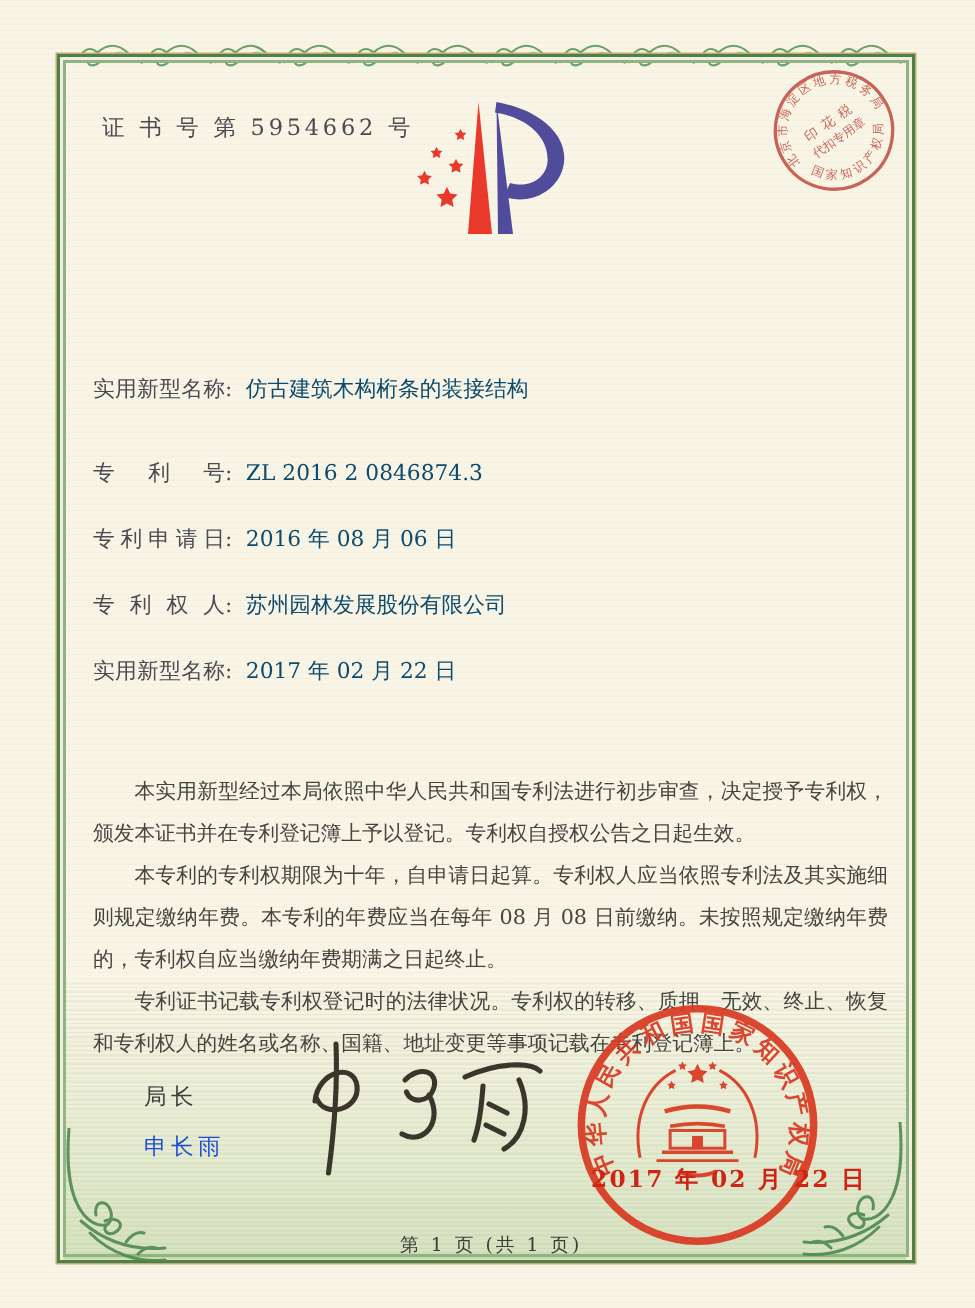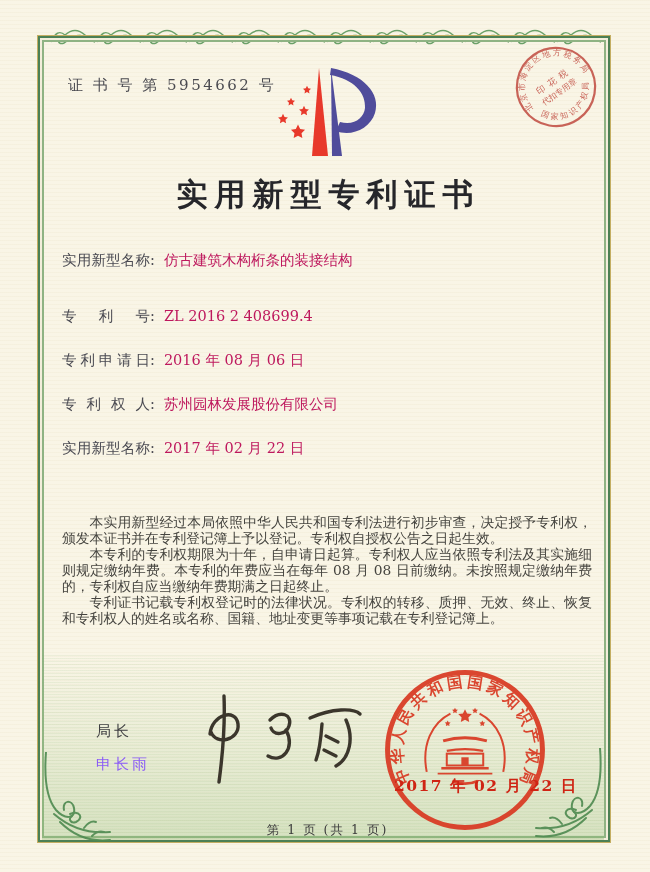--- a/index.html
+++ b/index.html
@@ -32,28 +32,28 @@
     font-size:31px;font-weight:700;letter-spacing:7px;color:#26262a;text-indent:7px;
   }
   .fields{position:absolute;left:62px;top:250px;width:530px;font-size:14.5px;line-height:21px;}
   .frow{margin-bottom:23px;white-space:nowrap;}
   .frow.gap{margin-bottom:35px;}
   .flabel{
     display:inline-block;width:88px;color:#4a4a52;
     text-align:justify;text-align-last:justify;vertical-align:top;
   }
   .fsep{color:#4a4a52;margin-right:9px;}
-  .fvalue{color:#be185d;}
+  .fvalue{color:#0c4a6e;}
   .paras{
     position:absolute;left:62px;top:514px;width:530px;
-    font-size:13.8px;line-height:16px;color:#45443f;text-align:justify;
+    font-size:13.8px;line-height:28px;color:#45443f;text-align:justify;
   }
   .paras p{margin:0;text-indent:2em;}
   .issuer-title{position:absolute;left:96px;top:722px;font-size:15px;letter-spacing:3px;color:#3d3d40;}
-  .issuer-name{position:absolute;left:96px;top:755px;font-size:15px;letter-spacing:3px;color:#8b5cf6;}
+  .issuer-name{position:absolute;left:96px;top:755px;font-size:15px;letter-spacing:3px;color:#1d4ed8;}
   .signature{position:absolute;left:198px;top:690px;width:166px;height:102px;}
   .seal{position:absolute;left:383px;top:668px;width:164px;height:164px;opacity:.93;}
   .seal-date{
     position:absolute;left:394px;top:776px;font-size:15.5px;letter-spacing:1.5px;
     color:#cf2414;font-weight:600;z-index:5;
   }
   .tax-stamp{position:absolute;left:505px;top:36px;width:102px;height:102px;opacity:.88;}
   .corner{position:absolute;width:72px;height:92px;}
   .corner.left{left:40px;top:752px;}
   .corner.right{left:534px;top:748px;transform:scaleX(-1);}
@@ -102,28 +102,27 @@
     <use href="#lg-star" transform="translate(45,30) scale(0.42)"></use>
     <use href="#lg-star" transform="translate(29,42) scale(0.42)"></use>
     <use href="#lg-star" transform="translate(42,51) scale(0.52)"></use>
     <use href="#lg-star" transform="translate(21,59) scale(0.52)"></use>
     <use href="#lg-star" transform="translate(36,72) scale(0.74)"></use>
     <polygon points="57,8 66,96 50,96" fill="#e8392b"></polygon>
     <polygon points="69,8 80,96 70,96" fill="#504c9b"></polygon>
     <path d="M69 8 C102 14 119 34 113 53 C108 69 89 77 74 71 L78 62 C92 66 102 58 103 48 C104 33 92 19 68 15 Z" fill="#504c9b"></path>
   </svg>
 
-  <div class="doc-title">实用新型专利证书</div>
 
   <div class="fields">
     <div class="frow gap">
       <span class="flabel">实用新型名称</span><span class="fsep">:</span><span class="fvalue">仿古建筑木构桁条的装接结构</span>
     </div>
     <div class="frow">
-      <span class="flabel">专利号</span><span class="fsep">:</span><span class="fvalue">ZL 2016 2 408699.4</span>
+      <span class="flabel">专利号</span><span class="fsep">:</span><span class="fvalue">ZL 2016 2 0846874.3</span>
     </div>
     <div class="frow">
       <span class="flabel">专利申请日</span><span class="fsep">:</span><span class="fvalue">2016 年 08 月 06 日</span>
     </div>
     <div class="frow">
       <span class="flabel">专利权人</span><span class="fsep">:</span><span class="fvalue">苏州园林发展股份有限公司</span>
     </div>
     <div class="frow">
       <span class="flabel">实用新型名称</span><span class="fsep">:</span><span class="fvalue">2017 年 02 月 22 日</span>
     </div>

